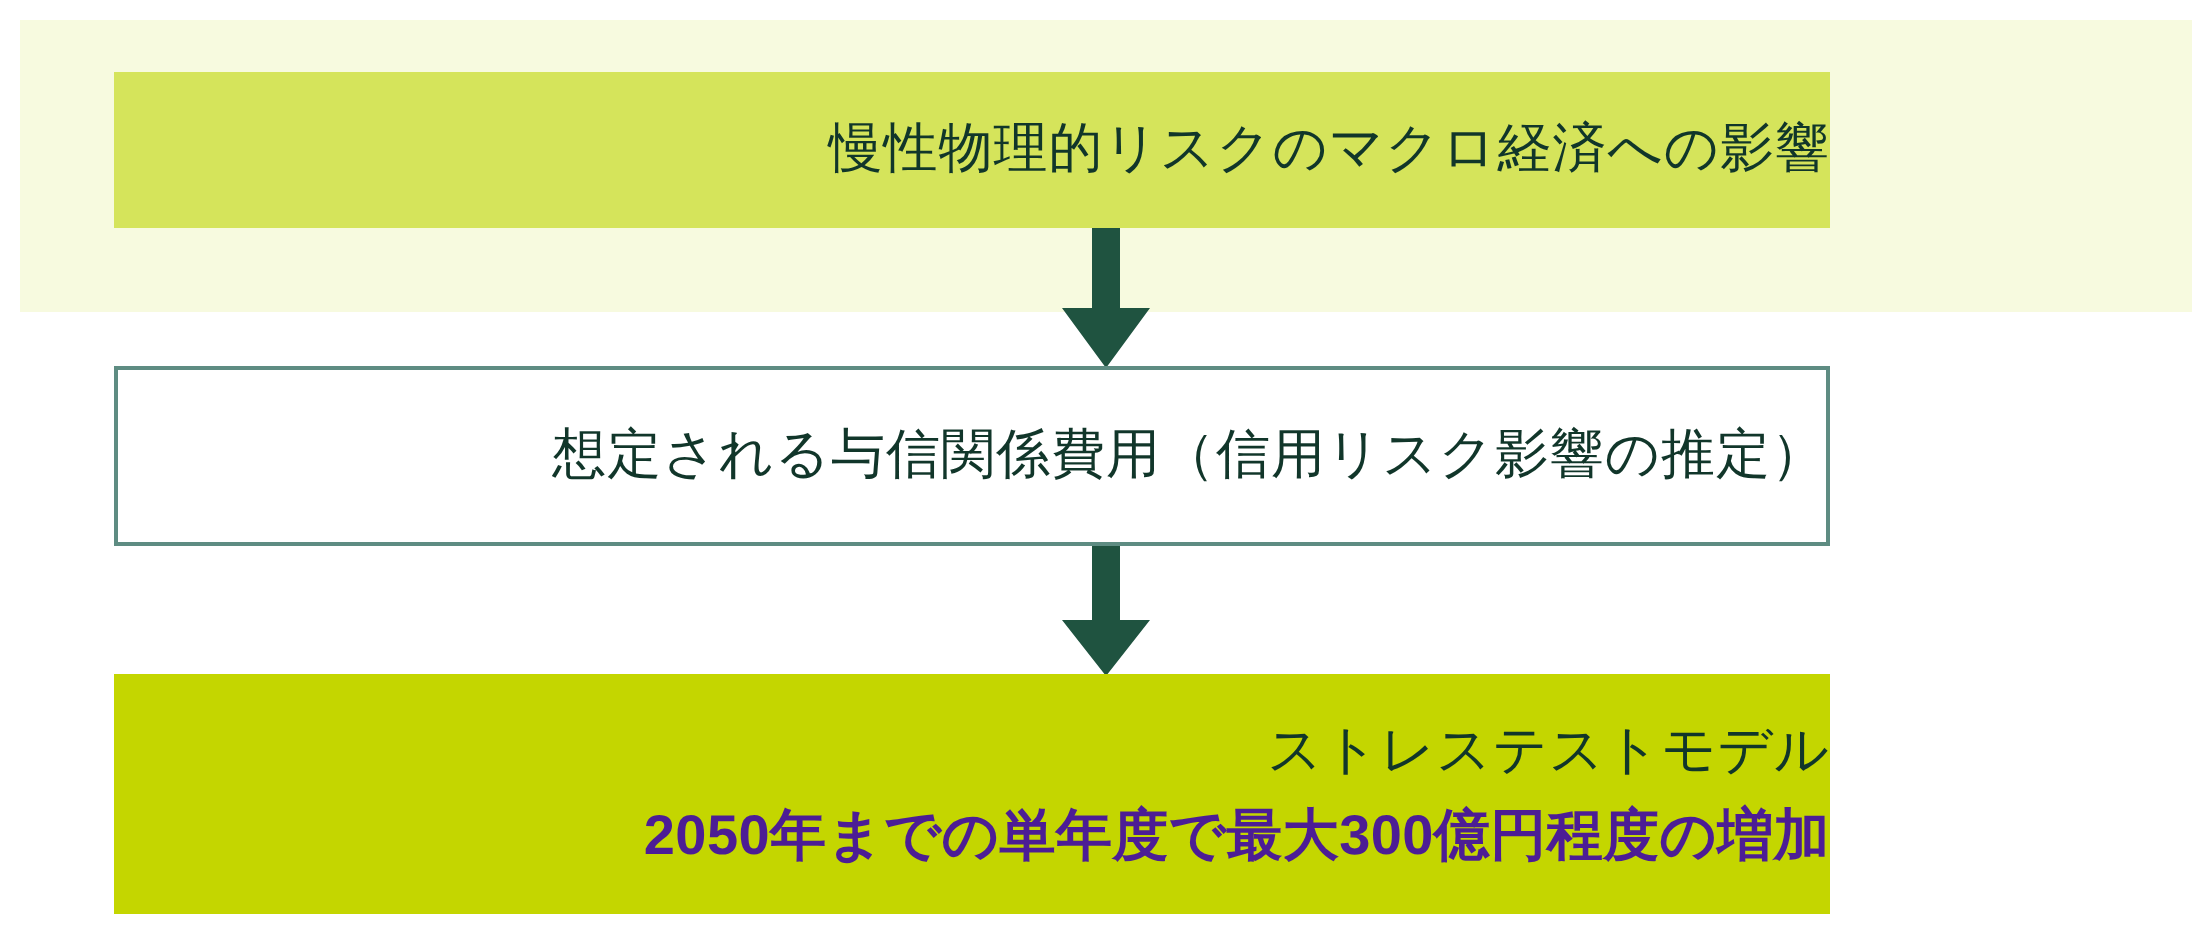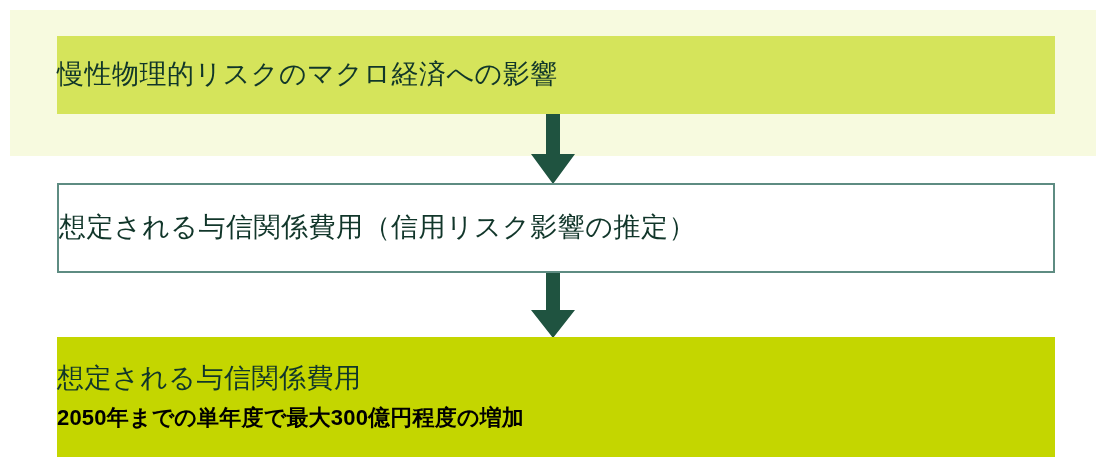--- a/index.html
+++ b/index.html
@@ -25,25 +25,25 @@
     top: 10px;
     width: 1086px;
     height: 146px;
     background: #f7fadf;
   }
 
   
   .box {
     position: absolute;
     left: 57px;
-    width: 998px;
+    width: 858px;
     box-sizing: border-box;
     display: flex;
     flex-direction: column;
-    align-items: flex-start;
+    align-items: flex-end;
     justify-content: center;
     text-align: center;
   }
 
   .box-1 {
     top: 36px;
     height: 78px;
     background: #d5e45b;
   }
 
@@ -63,22 +63,22 @@
   
   .box-text {
     color: #11362a;
     font-size: 27px;
     line-height: 1.25;
     letter-spacing: 0.5px;
     white-space: nowrap;
   }
 
   .box-text-bold {
-    color: #000000;
-    font-size: 22px;
+    color: #4c1d95;
+    font-size: 28px;
     font-weight: bold;
     line-height: 1.25;
     letter-spacing: 0.2px;
     white-space: nowrap;
     margin-top: 8px;
   }
 
   
   .arrow {
     position: absolute;
@@ -110,17 +110,17 @@
     <div class="box-text">想定される与信関係費用（信用リスク影響の推定）</div>
   </div>
 
   <div class="arrow arrow-2">
     <svg viewBox="0 0 44 65" preserveAspectRatio="none" aria-hidden="true">
       <polygon points="15,0 29,0 29,37 44,37 22,65 0,37 15,37" fill="#1f5340"></polygon>
     </svg>
   </div>
 
   <div class="box box-3">
-    <div class="box-text">想定される与信関係費用</div>
+    <div class="box-text">ストレステストモデル</div>
     <div class="box-text-bold">2050年までの単年度で最大300億円程度の増加</div>
   </div>
 
 </div>
 
 </body></html>

